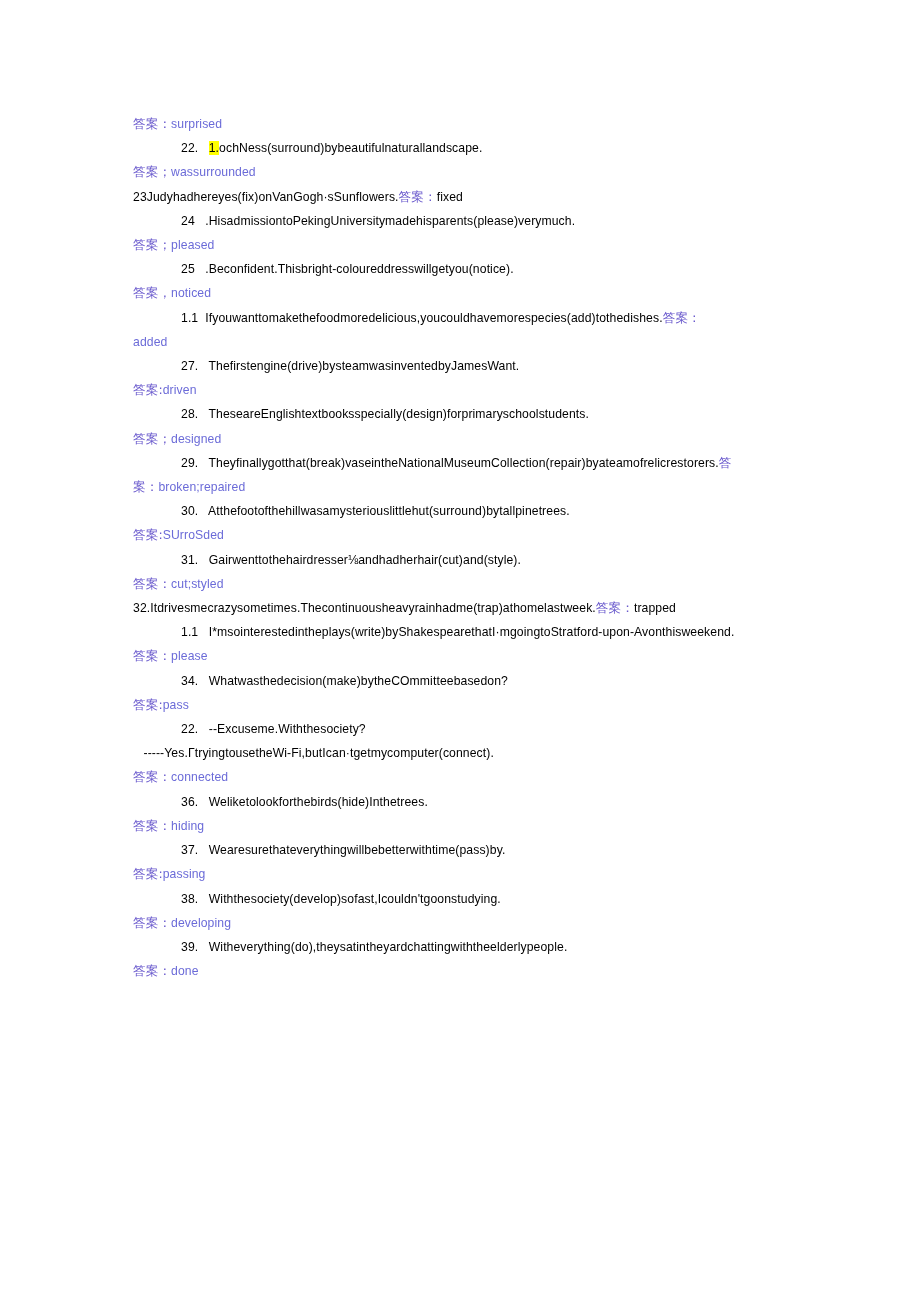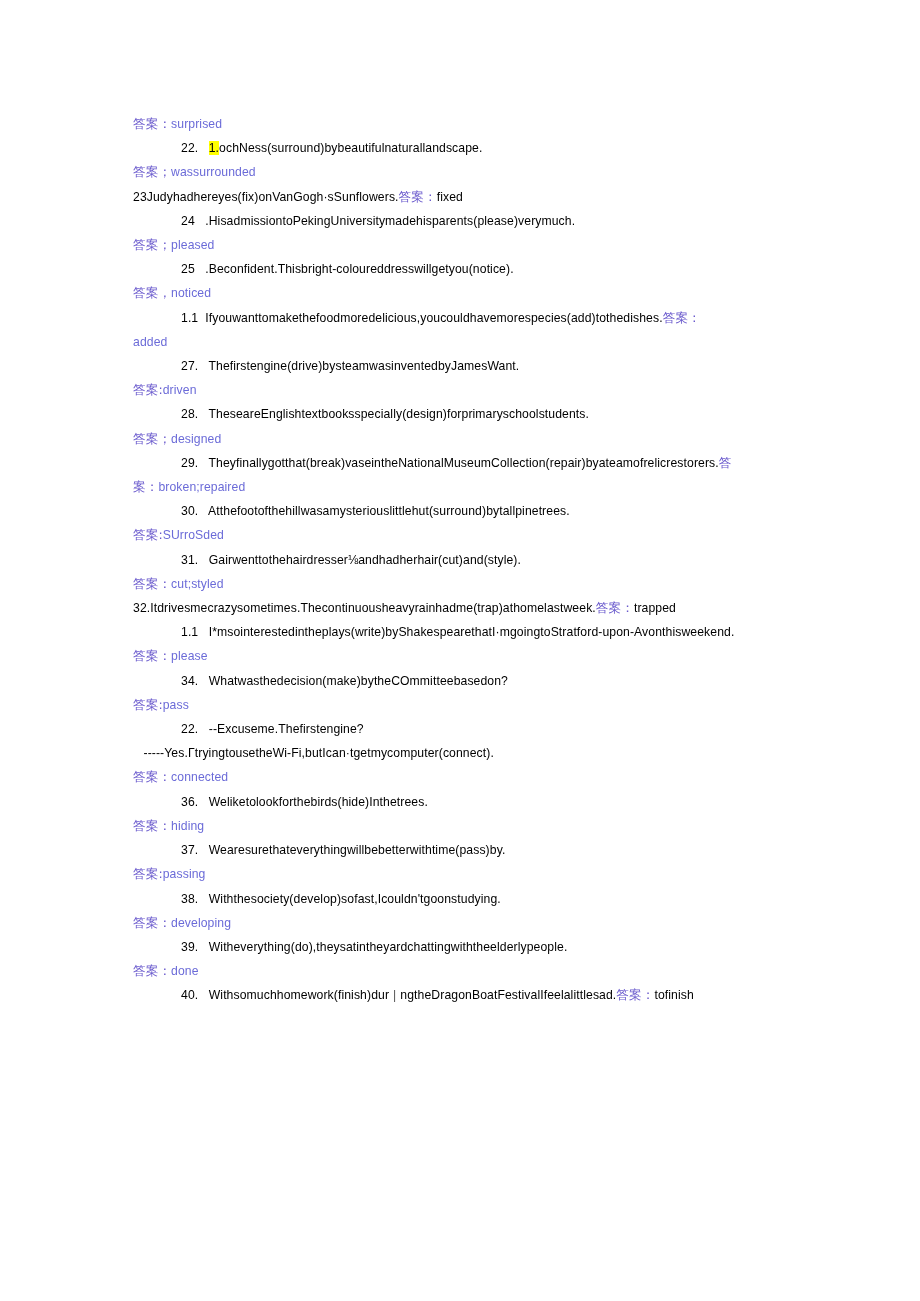--- a/index.html
+++ b/index.html
@@ -115,37 +115,36 @@
     <div class="line"><span>32.Itdrivesmecrazysometimes.Thecontinuousheavyrainhadme(trap)athomelastweek.</span><span class="inline-lbl">答案：</span><span class="inline-val">trapped</span></div>
 
     <div class="line"><span class="num">1.1</span>   <span>I*msointerestedintheplays(write)byShakespearethatI·mgoingtoStratford-upon-Avonthisweekend.</span></div>
 
     <div class="line ans"><span class="cn lbl">答案：</span><span class="val">please</span></div>
 
     <div class="line"><span class="num">34.</span>   <span>Whatwasthedecision(make)bytheCOmmitteebasedon?</span></div>
 
     <div class="line ans"><span class="cn lbl">答案:</span><span class="val">pass</span></div>
 
-    <div class="line"><span class="num">22.</span>   <span>--Excuseme.Thefirstengine?</span></div>
+    <div class="line"><span class="num">22.</span>   <span>--Excuseme.Withthesociety?</span></div>
     <div class="line">   <span>-----Yes.ΓtryingtousetheWi-Fi,butIcan·tgetmycomputer(connect).</span></div>
 
     <div class="line ans"><span class="cn lbl">答案：</span><span class="val">connected</span></div>
 
     <div class="line"><span class="num">36.</span>   <span>Weliketolookforthebirds(hide)Inthetrees.</span></div>
 
     <div class="line ans"><span class="cn lbl">答案：</span><span class="val">hiding</span></div>
 
     <div class="line"><span class="num">37.</span>   <span>Wearesurethateverythingwillbebetterwithtime(pass)by.</span></div>
 
     <div class="line ans"><span class="cn lbl">答案:</span><span class="val">passing</span></div>
 
     <div class="line"><span class="num">38.</span>   <span>Withthesociety(develop)sofast,Icouldn'tgoonstudying.</span></div>
 
     <div class="line ans"><span class="cn lbl">答案：</span><span class="val">developing</span></div>
 
     <div class="line"><span class="num">39.</span>   <span>Witheverything(do),theysatintheyardchattingwiththeelderlypeople.</span></div>
 
     <div class="line ans"><span class="cn lbl">答案：</span><span class="val">done</span></div>
 
-    <div class="line"><span class="num">40.</span>   <span>Withsomuchhomework(finish)dur</span><span class="bar">|</span><span>ngtheDragonBoatFestivalIfeelalittlesad.</span><span class="inline-lbl">答案：</span><span class="inline-val">tofinish</span></div>
 
   </div>
 </div>
 
 </body></html>

